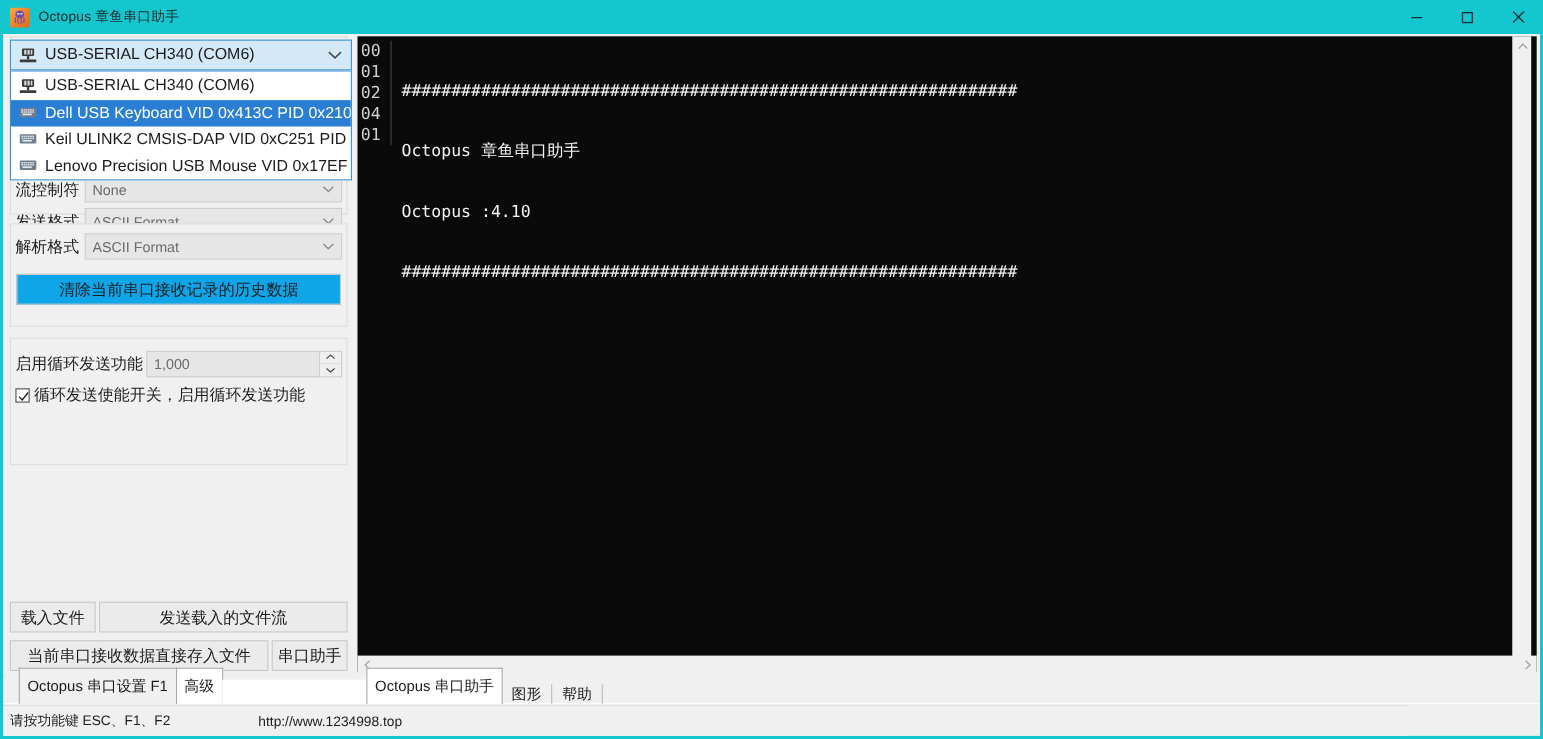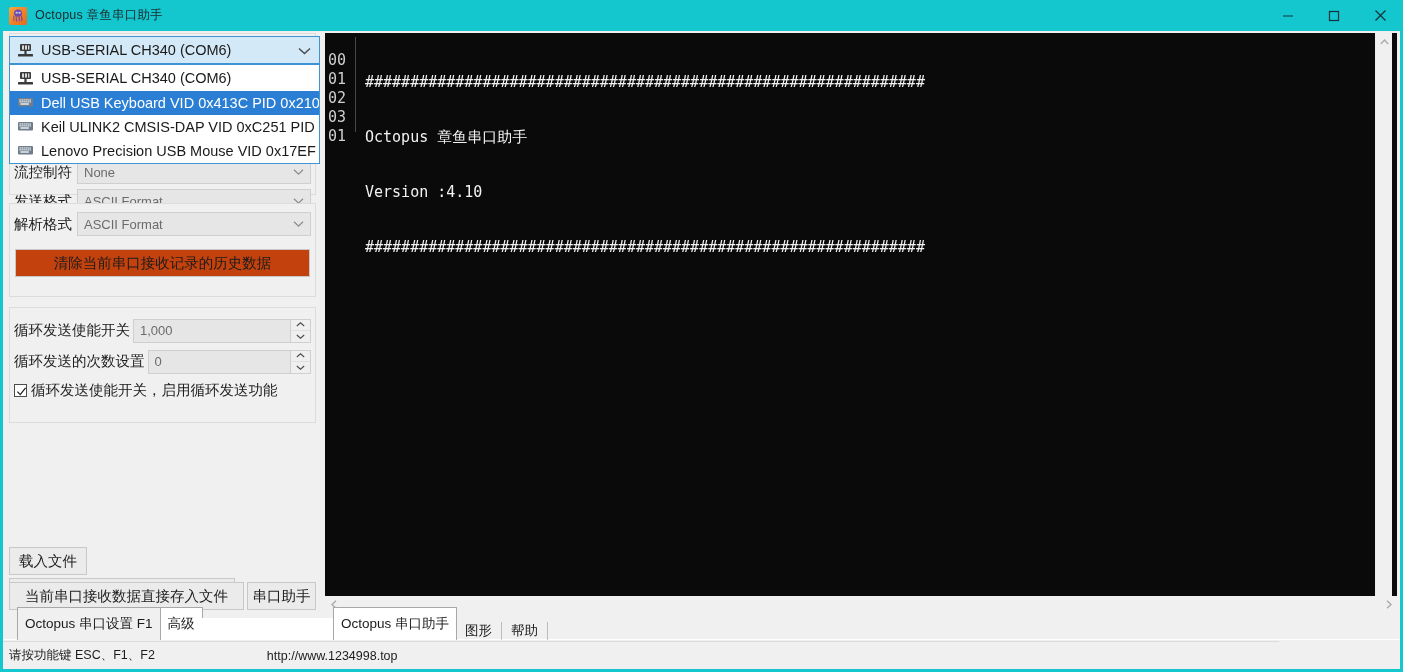--- a/index.html
+++ b/index.html
@@ -100,21 +100,21 @@
   .combo .chev {
     position: absolute; right: 6px; top: 50%;
     transform: translateY(-50%);
     color: #8d8d8d;
   }
   .combo .chev svg { display: block; }
 
   .wide-btn {
     margin: 5px 5px;
     height: 28px;
-    background: #c2410c;
+    background: #0ea5e9;
     border: 1px solid #c8c8c8;
     display: flex; align-items: center; justify-content: center;
     font-size: 14.5px; color: #1c1c1c;
   }
 
   .spinrow {
     height: 27px; display: flex; align-items: center;
     margin: 4px 4px;
   }
   .spinrow .lbl { font-size: 14.5px; color: #1c1c1c; white-space: nowrap; padding-right: 3px; }
@@ -208,21 +208,21 @@
     width: 1072px; height: 578px;
     background: #0a0a0a;
     overflow: hidden;
   }
   .gutter {
     position: absolute; left: 0; top: 0;
     width: 28px; height: 100%;
     color: #cfcfcf;
     font-family: "DejaVu Sans Mono", "Liberation Mono", monospace;
     font-size: 15px;
-    padding-top: 18px;
+    padding-top: 4px;
   }
   .gutter .gl { height: 19px; line-height: 19px; text-align: left; padding-left: 3px; }
   .gutter-sep {
     position: absolute; left: 30px; top: 4px;
     width: 1px; height: 95px;
     background: #474747;
   }
   .termtext {
     position: absolute; left: 40px; top: 0;
     padding-top: 4px;
@@ -298,21 +298,21 @@
 
   
   .statusbar {
     position: absolute; left: 3px; top: 641px;
     width: 1276px; height: 28px;
     background: #f0f0f0;
     border-top: 1px solid #dcdcdc;
     display: flex; align-items: center;
   }
   .statusbar .st1 { font-size: 12.5px; color: #1c1c1c; margin-left: 6px; white-space: nowrap; }
-  .statusbar .st2 { font-size: 12.5px; color: #1c1c1c; margin-left: 112px; white-space: nowrap; }
+  .statusbar .st2 { font-size: 12.5px; color: #1c1c1c; margin-left: 80px; white-space: nowrap; }
 </style>
 </head>
 <body>
 
 <div id="app">
 
   <div class="titlebar">
     <div class="app-icon">
       <svg class="oct" viewBox="0 0 12 13">
         <ellipse cx="6" cy="4.2" rx="4" ry="3.6" fill="#6b4bb0"></ellipse>
@@ -420,62 +420,46 @@
                 <path d="M1 1.3 L5.5 5.6 L10 1.3" fill="none" stroke="#8d8d8d" stroke-width="1.3"></path>
               </svg>
           </span>
         </span>
       </div>
       <div class="wide-btn" style="margin-top:12px;">清除当前串口接收记录的历史数据</div>
     </div>
 
     <div class="group" style="top:276px; height:116px;">
       <div class="spinrow" style="margin-top:9px;">
-        <span class="lbl">循环发送使能开关</span>
+        <span class="lbl">启用循环发送功能</span>
         <span class="spinbox">1,000</span>
         <span class="spinner">
           <span class="sb">
             <svg width="9" height="5" viewBox="0 0 9 5">
                 <path d="M.8 4 L4.5 .8 L8.2 4" fill="none" stroke="#4a4a4a" stroke-width="1.1"></path>
               </svg>
           </span>
           <span class="sb">
             <svg width="9" height="5" viewBox="0 0 9 5">
                 <path d="M.8 1 L4.5 4.2 L8.2 1" fill="none" stroke="#4a4a4a" stroke-width="1.1"></path>
               </svg>
           </span>
         </span>
       </div>
-      <div class="spinrow">
-        <span class="lbl">循环发送的次数设置</span>
-        <span class="spinbox">0</span>
-        <span class="spinner">
-          <span class="sb">
-            <svg width="9" height="5" viewBox="0 0 9 5">
-                <path d="M.8 4 L4.5 .8 L8.2 4" fill="none" stroke="#4a4a4a" stroke-width="1.1"></path>
-              </svg>
-          </span>
-          <span class="sb">
-            <svg width="9" height="5" viewBox="0 0 9 5">
-                <path d="M.8 1 L4.5 4.2 L8.2 1" fill="none" stroke="#4a4a4a" stroke-width="1.1"></path>
-              </svg>
-          </span>
-        </span>
-      </div>
       <div class="checkrow">
         <span class="cbox">
           <svg width="11" height="11" viewBox="0 0 11 11">
             <path d="M1.4 5.6 L4.2 8.6 L9.6 1.8" fill="none" stroke="#1c1c1c" stroke-width="1.2"></path>
           </svg>
         </span>
         <span class="lbl">循环发送使能开关，启用循环发送功能</span>
       </div>
     </div>
 
-    <div class="btnrow" style="top:516px;flex-direction:column;">
+    <div class="btnrow" style="top:516px;">
       <div class="gbtn" style="width:78px;">载入文件</div>
       <div class="gbtn" style="width:226px;">发送载入的文件流</div>
     </div>
     <div class="btnrow" style="top:551px;">
       <div class="gbtn" style="width:235px;">当前串口接收数据直接存入文件</div>
       <div class="gbtn" style="width:69px;">串口助手</div>
     </div>
 
     <div class="portcombo">
       <span class="dev-icon">
@@ -580,28 +564,28 @@
         <span class="dtext">Lenovo Precision USB Mouse VID 0x17EF PI</span>
       </div>
     </div>
   </div>
 
   <div class="terminal-wrap">
     <div class="gutter">
       <div class="gl">00</div>
       <div class="gl">01</div>
       <div class="gl">02</div>
-      <div class="gl">03</div>
+      <div class="gl">04</div>
       <div class="gl">01</div>
     </div>
     <div class="gutter-sep"></div>
     <div class="termtext">
       <div class="tl">##############################################################</div>
       <div class="tl">Octopus 章鱼串口助手</div>
-      <div class="tl">Version :4.10</div>
+      <div class="tl">Octopus :4.10</div>
       <div class="tl">##############################################################</div>
     </div>
   </div>
 
   <div class="vscroll">
     <div class="arr">
       <svg width="9" height="6" viewBox="0 0 9 6">
           <path d="M.8 5 L4.5 1 L8.2 5" fill="none" stroke="#a8a8a8" stroke-width="1.3"></path>
         </svg>
     </div>

